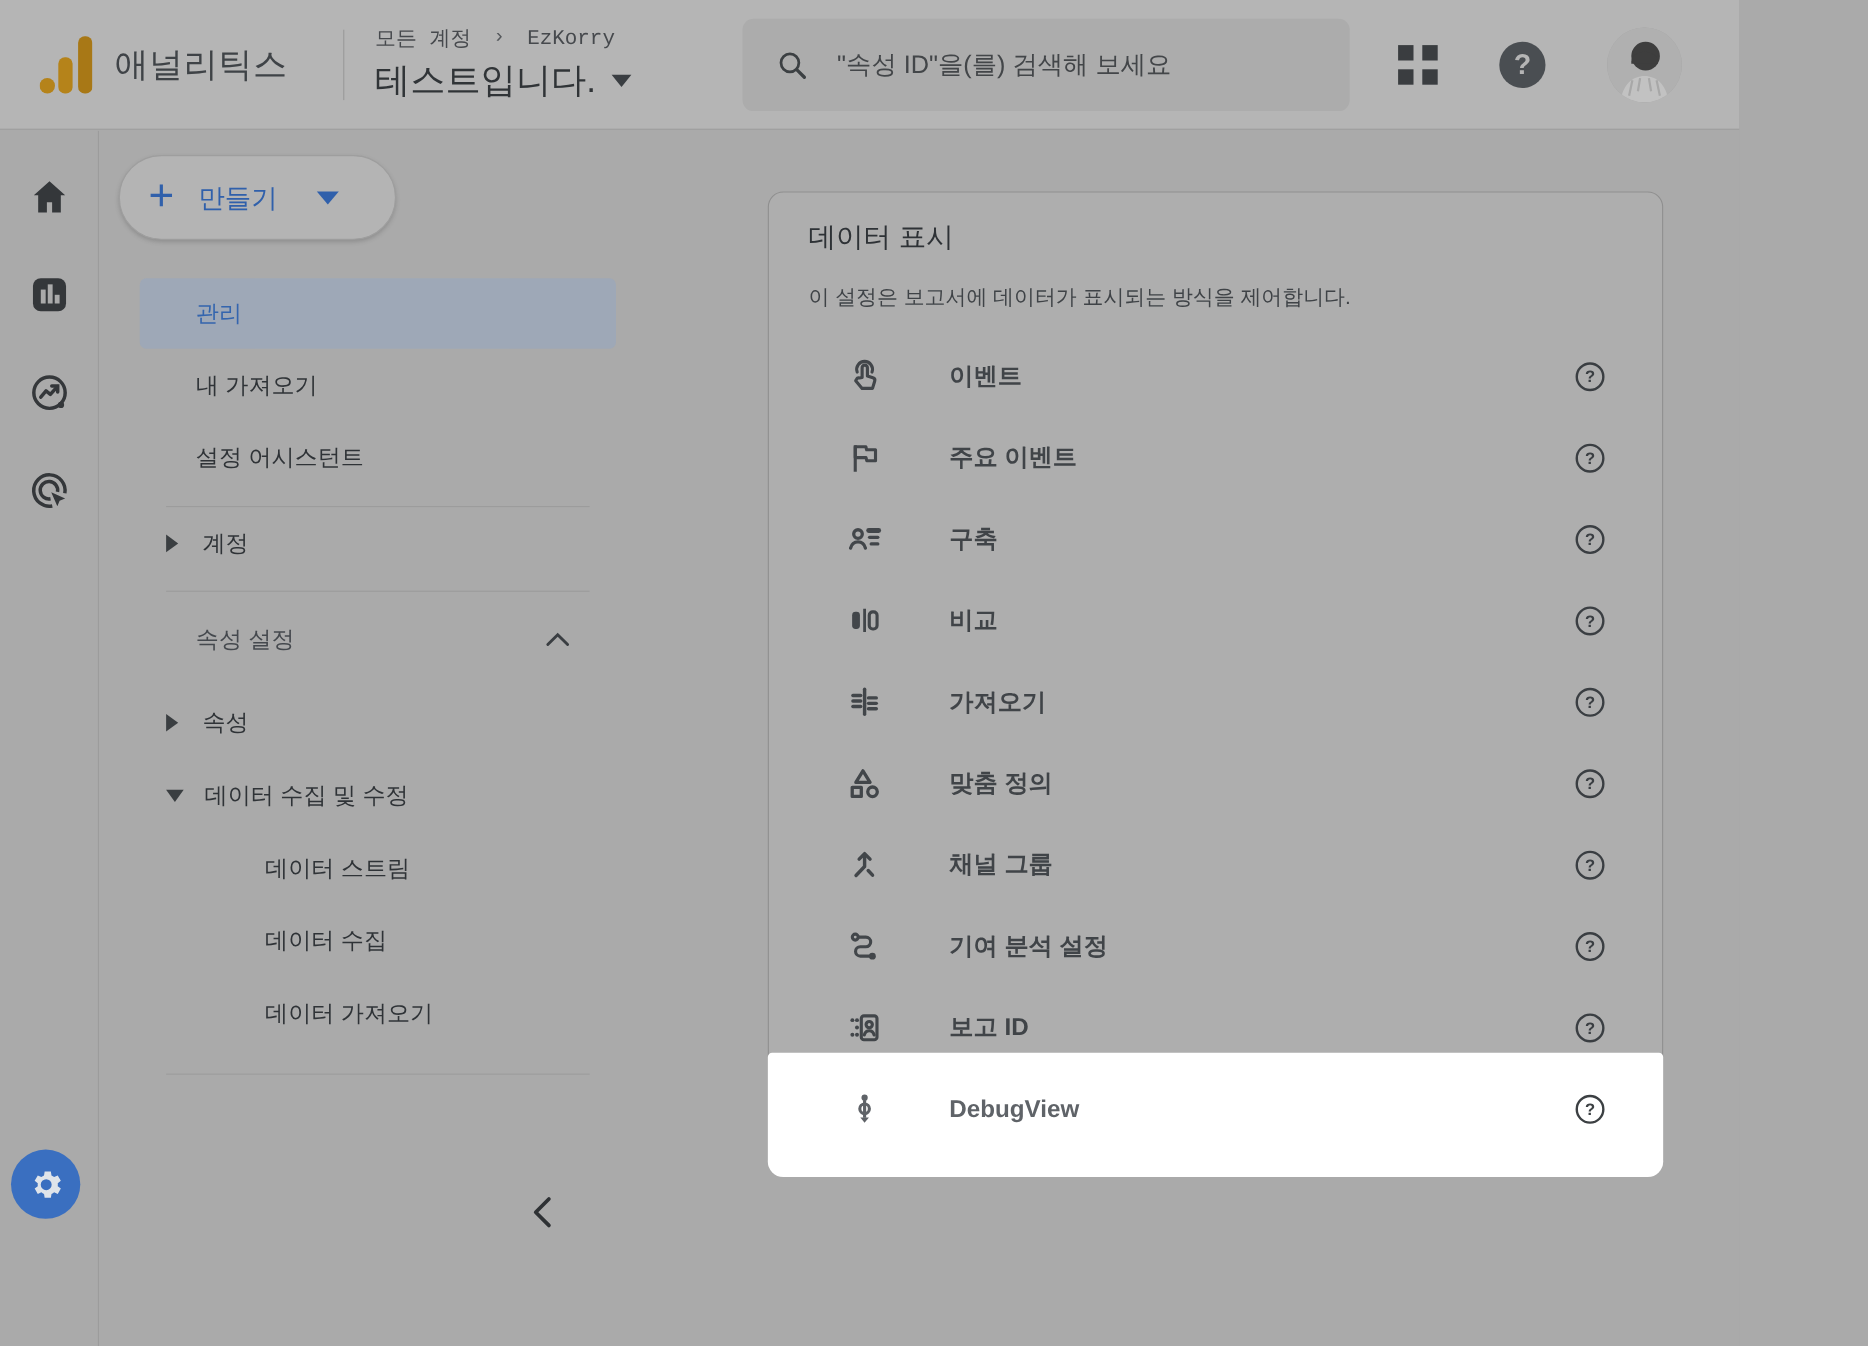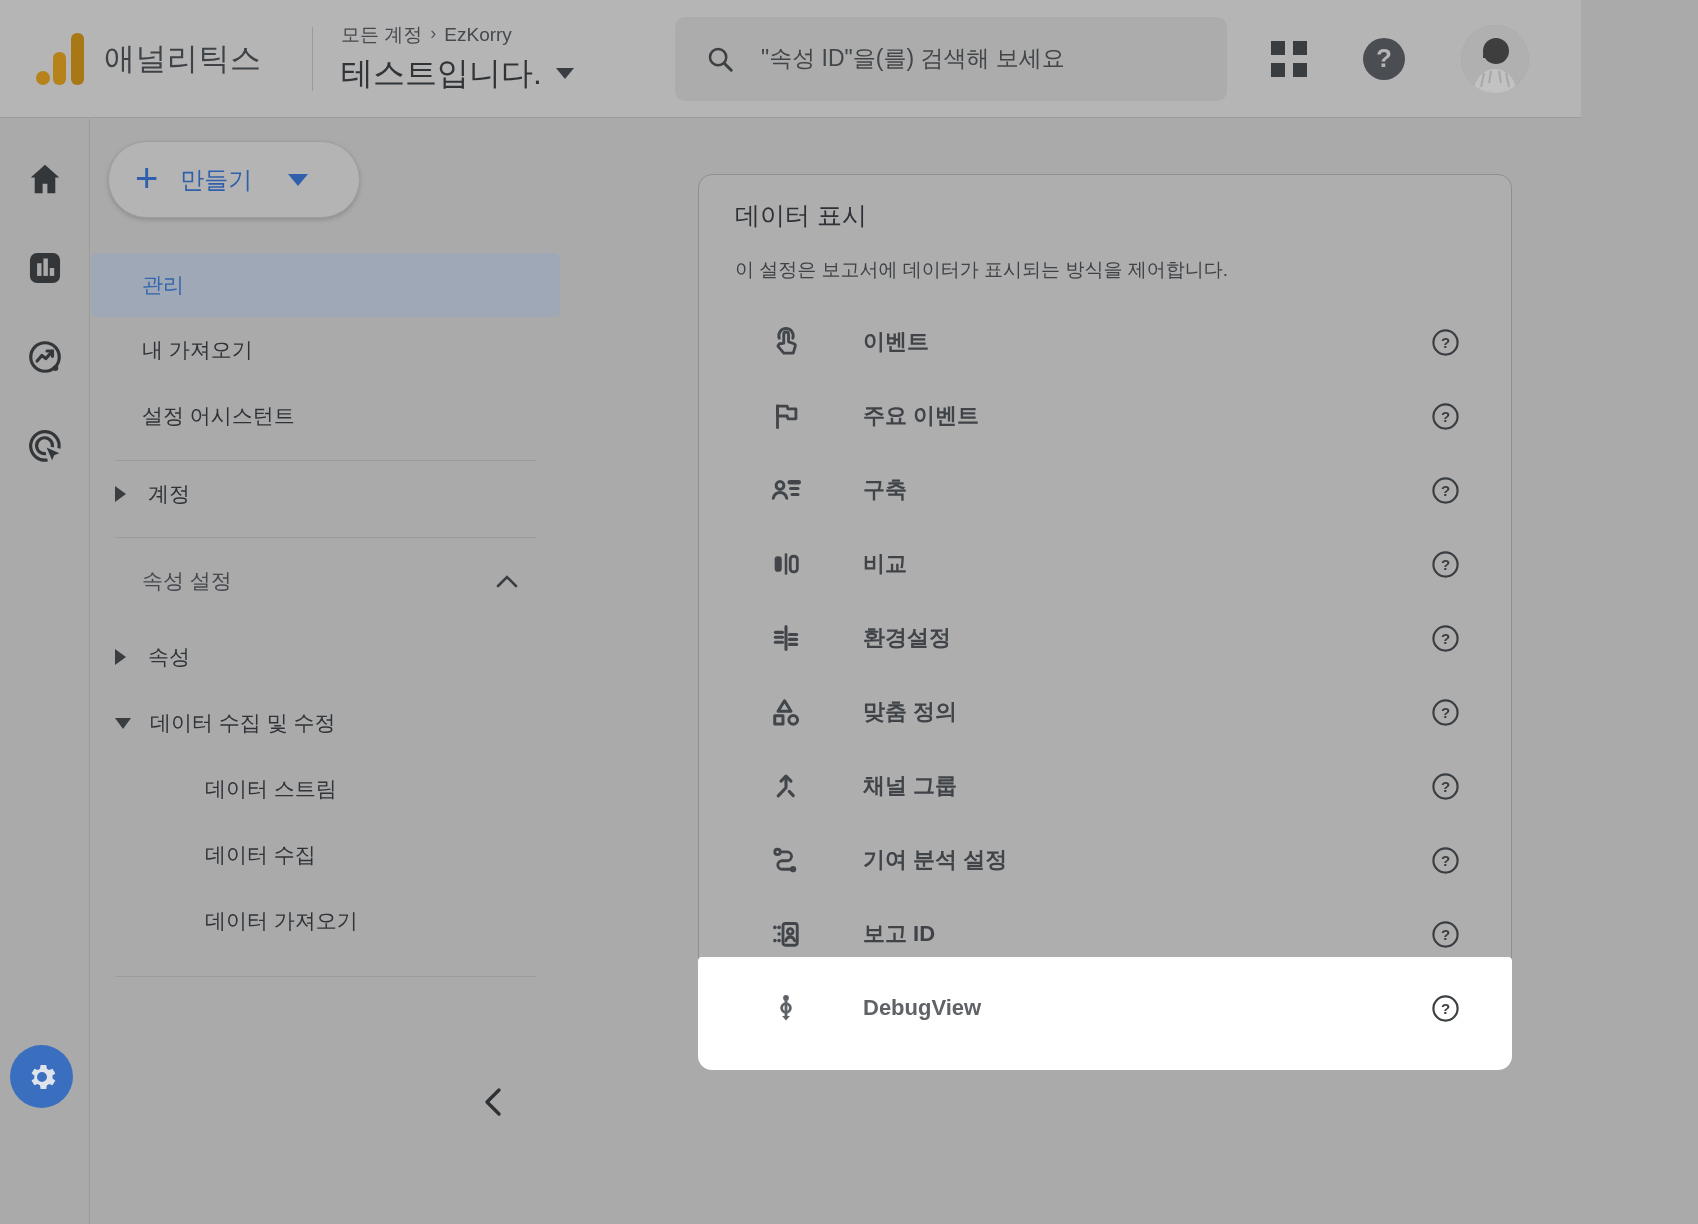--- a/index.html
+++ b/index.html
@@ -14,21 +14,21 @@
   
   .topbar {
     position:absolute; top:0; left:0; right:0; height:118px;
     background:#b5b5b5; border-bottom:1px solid #9c9c9c;
     display:flex; align-items:center;
   }
   .logo-wrap { display:flex; align-items:center; gap:20px; padding-left:36px; width:312px; }
   .logo-text { font-size:31px; color:#3f4347; letter-spacing:.5px; white-space:nowrap; }
   .topbar-divider { width:1px; height:64px; background:#9a9a9a; margin-right:28px; }
   .crumb-block { display:flex; flex-direction:column; justify-content:center; gap:4px; min-width:300px; }
-  .crumb-top { display:flex; align-items:center; gap:8px; font-size:19px; color:#46494d; }
+  .crumb-top { display:flex; align-items:center; gap:20px; font-size:19px; color:#46494d;font-family:Liberation Mono, monospace; }
   .crumb-chev { font-size:18px; color:#55585c; transform:translateY(-1px); }
   .property-line { display:flex; align-items:center; gap:14px; }
   .property-name { font-size:32px; color:#303437; }
   .caret-down { width:0; height:0; border-left:9px solid transparent; border-right:9px solid transparent; border-top:11px solid #3a3e42; }
   .searchbox {
     margin-left:34px; width:552px; height:84px; border-radius:10px;
     background:#acacac; display:flex; align-items:center; gap:26px; padding:0 30px;
   }
   .searchbox svg { flex:none; }
   .search-input {
@@ -63,21 +63,21 @@
   .create-btn {
     margin:22px 0 0 17px; width:252px; height:77px; border-radius:39px;
     background:#b4b4b4; border:1px solid #9e9e9e;
     box-shadow:0 2px 4px rgba(60,60,60,.25);
     display:flex; align-items:center; gap:22px; padding:0 26px; cursor:pointer;
   }
   .create-plus { color:#3060ab; font-size:40px; line-height:0; font-weight:300; transform:translateY(-2px); }
   .create-label { color:#3060ab; font-size:24px; }
   .create-caret { margin-left:14px; width:0; height:0; border-left:10px solid transparent; border-right:10px solid transparent; border-top:12px solid #3060ab; }
 
-  .nav { margin-top:35px; display:flex; flex-direction:column; }
+  .nav { margin-top:35px; display:flex; flex-direction:column;padding-left:36px; }
   .nav-row { display:flex; align-items:center; height:66px; padding-left:51px; font-size:21px; color:#2f3337; cursor:pointer; }
   .nav-row.selected { height:64px; background:#9ea8b7; border-radius:6px; color:#3465ae; }
   .nav-section { display:flex; align-items:center; height:86px; padding:0 42px 0 51px; font-size:21px; color:#45494e; cursor:pointer; }
   .nav-section .spacer { flex:1; }
   .tri-right { width:0; height:0; border-top:8px solid transparent; border-bottom:8px solid transparent; border-left:11px solid #3a3e41; margin:0 22px 0 -27px; }
   .tri-down  { width:0; height:0; border-left:8px solid transparent; border-right:8px solid transparent; border-top:11px solid #3a3e41; margin:0 19px 0 -27px; }
   .nav-child { display:flex; align-items:center; height:66px; padding-left:114px; font-size:21px; color:#2f3337; cursor:pointer; }
   .side-div { height:1px; background:#9c9c9c; margin:0 24px; }
   .collapse-btn { position:absolute; right:45px; top:961px; width:44px; height:44px; display:flex; align-items:center; justify-content:center; cursor:pointer; color:#2e3134; }
 
@@ -333,21 +333,21 @@
           <svg width="34" height="34" viewBox="0 0 24 24" stroke="currentColor" stroke-width="2.2" stroke-linecap="round">
             <line x1="12" y1="4" x2="12" y2="20"></line>
             <line x1="4.5" y1="8" x2="9.5" y2="8"></line>
             <line x1="4.5" y1="11.5" x2="9.5" y2="11.5"></line>
             <line x1="4.5" y1="15" x2="9.5" y2="15"></line>
             <line x1="14.5" y1="9.5" x2="19.5" y2="9.5"></line>
             <line x1="14.5" y1="13" x2="19.5" y2="13"></line>
             <line x1="14.5" y1="16.5" x2="19.5" y2="16.5"></line>
           </svg>
         </span>
-        <span class="row-label">환경설정</span>
+        <span class="row-label">가져오기</span>
         <span class="row-help">
           <svg width="29" height="29" viewBox="0 0 24 24">
               <circle cx="12" cy="12" r="10" fill="none" stroke="currentColor" stroke-width="1.8"></circle>
               <text x="12" y="16.2" text-anchor="middle" font-size="12.5" font-weight="bold" fill="currentColor" font-family="inherit">?</text>
             </svg>
         </span>
       </div>
 
       <div class="srow">
         <span class="row-ic">

